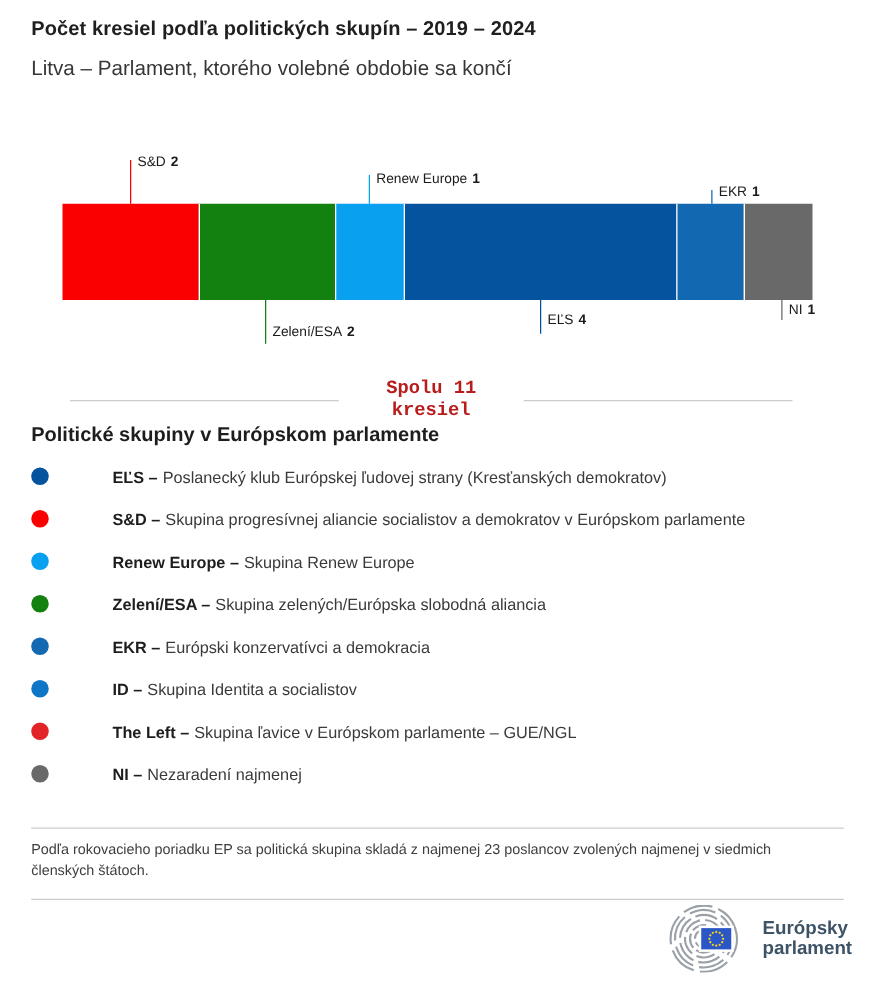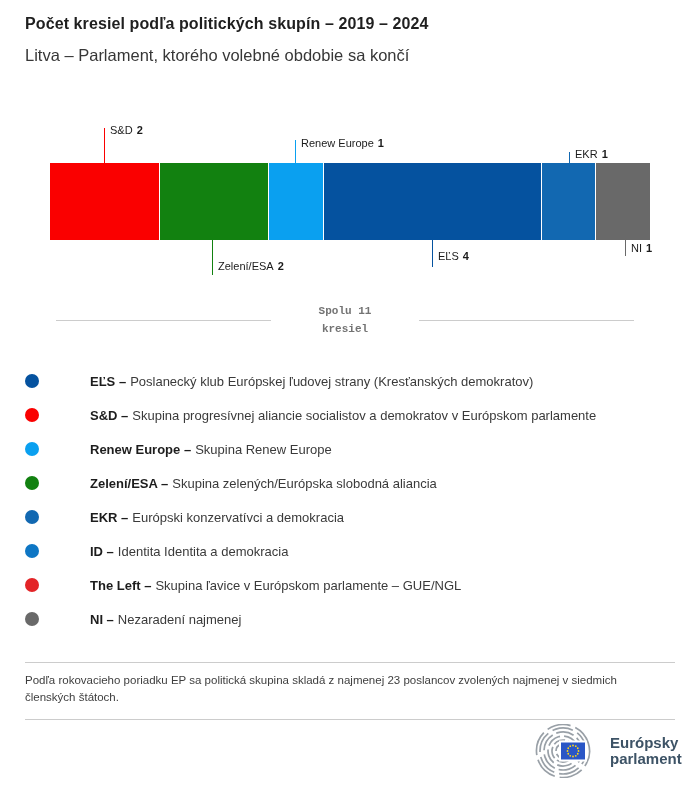--- a/index.html
+++ b/index.html
@@ -44,21 +44,21 @@
 
   
   .total-row {
     left: 56px; top: 302px; width: 578px;
     display: flex; align-items: center;
   }
   .total-line { flex: 1; height: 1px; background: #cccccc; }
   .total-text {
     width: 148px; text-align: center;
     font-family: "Liberation Mono", "DejaVu Sans Mono", monospace;
-    font-weight: 700; font-size: 11px; line-height: 18px; color: #737373;
+    font-weight: 700; font-size: 15px; line-height: 18px; color: #b91c1c;
   }
 
   
   .legend-heading {
     left: 25px; top: 340px;
     font-size: 16px; font-weight: 700; color: #1d1d1d;
   }
   .legend { left: 25px; top: 364px; width: 650px; }
   .legend-row {
     height: 34px; display: flex; align-items: center;
@@ -131,20 +131,21 @@
 
   <div class="abs total-row">
     <div class="total-line"></div>
     <div class="total-text">
       <div>Spolu 11</div>
       <div>kresiel</div>
     </div>
     <div class="total-line"></div>
   </div>
 
+  <div class="abs legend-heading">Politické skupiny v Európskom parlamente</div>
   <div class="abs legend">
     <div class="legend-row">
       <span class="dot" style="background: rgb(5, 82, 159);"></span>
       <span class="legend-text"><b>EĽS –</b><span>Poslanecký klub Európskej ľudovej strany (Kresťanských demokratov)</span></span>
     </div>
     <div class="legend-row">
       <span class="dot" style="background: rgb(250, 0, 0);"></span>
       <span class="legend-text"><b>S&amp;D –</b><span>Skupina progresívnej aliancie socialistov a demokratov v Európskom parlamente</span></span>
     </div>
     <div class="legend-row">
@@ -154,21 +155,21 @@
     <div class="legend-row">
       <span class="dot" style="background: rgb(18, 129, 16);"></span>
       <span class="legend-text"><b>Zelení/ESA –</b><span>Skupina zelených/Európska slobodná aliancia</span></span>
     </div>
     <div class="legend-row">
       <span class="dot" style="background: rgb(18, 104, 177);"></span>
       <span class="legend-text"><b>EKR –</b><span>Európski konzervatívci a demokracia</span></span>
     </div>
     <div class="legend-row">
       <span class="dot" style="background: rgb(14, 118, 196);"></span>
-      <span class="legend-text"><b>ID –</b><span>Identita Identita a demokracia</span></span>
+      <span class="legend-text"><b>ID –</b><span>Skupina Identita a socialistov</span></span>
     </div>
     <div class="legend-row">
       <span class="dot" style="background: rgb(227, 36, 39);"></span>
       <span class="legend-text"><b>The Left –</b><span>Skupina ľavice v Európskom parlamente – GUE/NGL</span></span>
     </div>
     <div class="legend-row">
       <span class="dot" style="background: rgb(105, 105, 105);"></span>
       <span class="legend-text"><b>NI –</b><span>Nezaradení najmenej</span></span>
     </div>
   </div>

